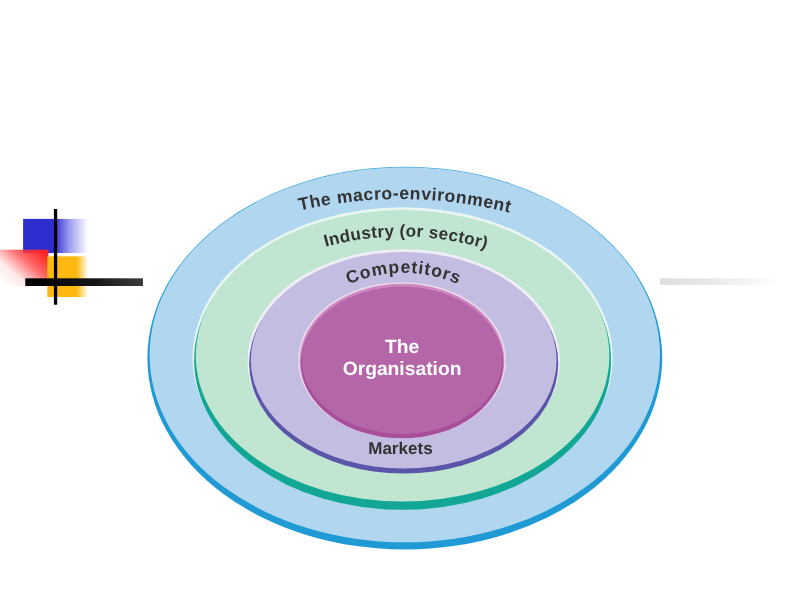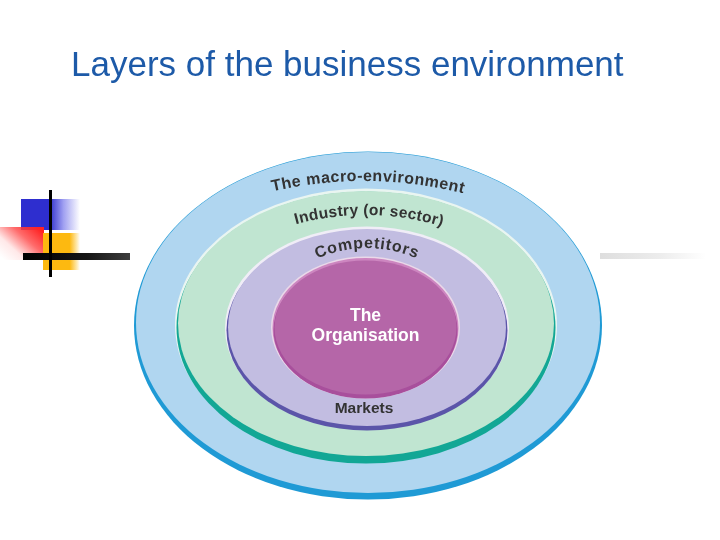--- a/index.html
+++ b/index.html
@@ -49,21 +49,20 @@
   }
 
   .diagram-svg { position: absolute; left: 0; top: 0; }
   .ring-label { font-weight: bold; }
 </style>
 </head>
 <body>
 
 <div class="slide">
 
-  <div class="slide-title" style="color: rgb(29, 90, 168);">Layers of the business environment</div>
 
   <div class="decor blue-square"></div>
   <div class="decor red-square"></div>
   <div class="decor yellow-square"></div>
   <div class="decor hbar-left"></div>
   <div class="decor hbar-right"></div>
   <div class="decor vline"></div>
 
   <svg class="diagram-svg" width="720" height="540" viewBox="0 0 720 540">
     <defs>

